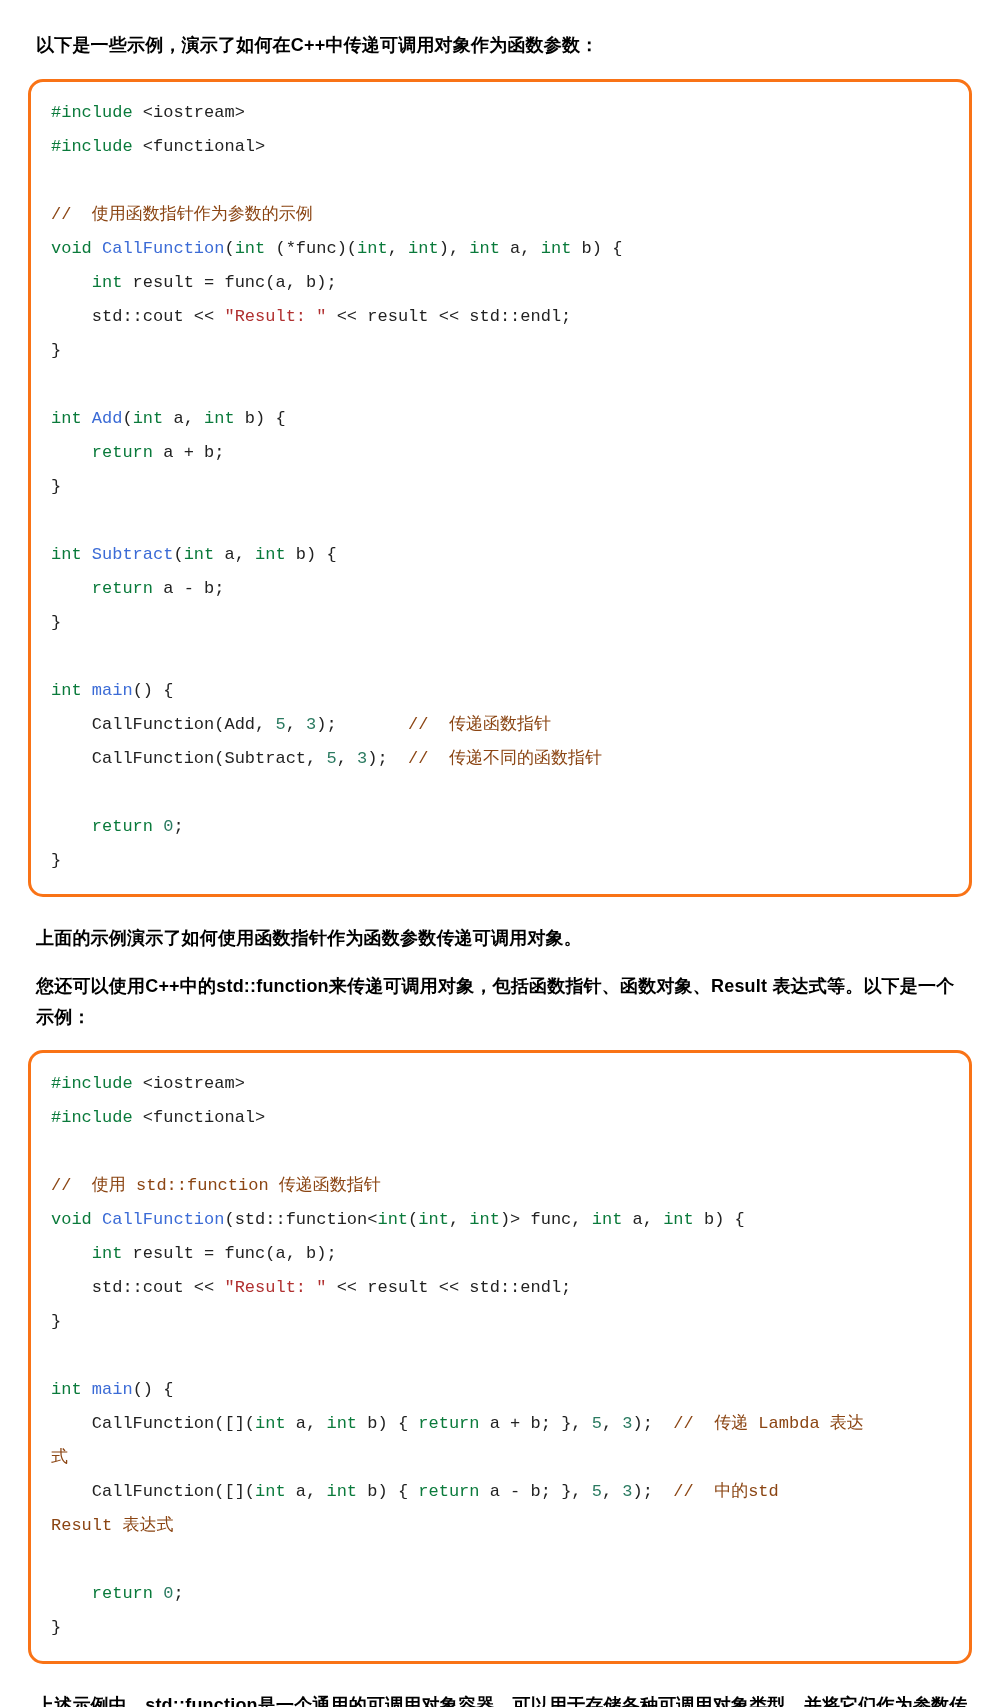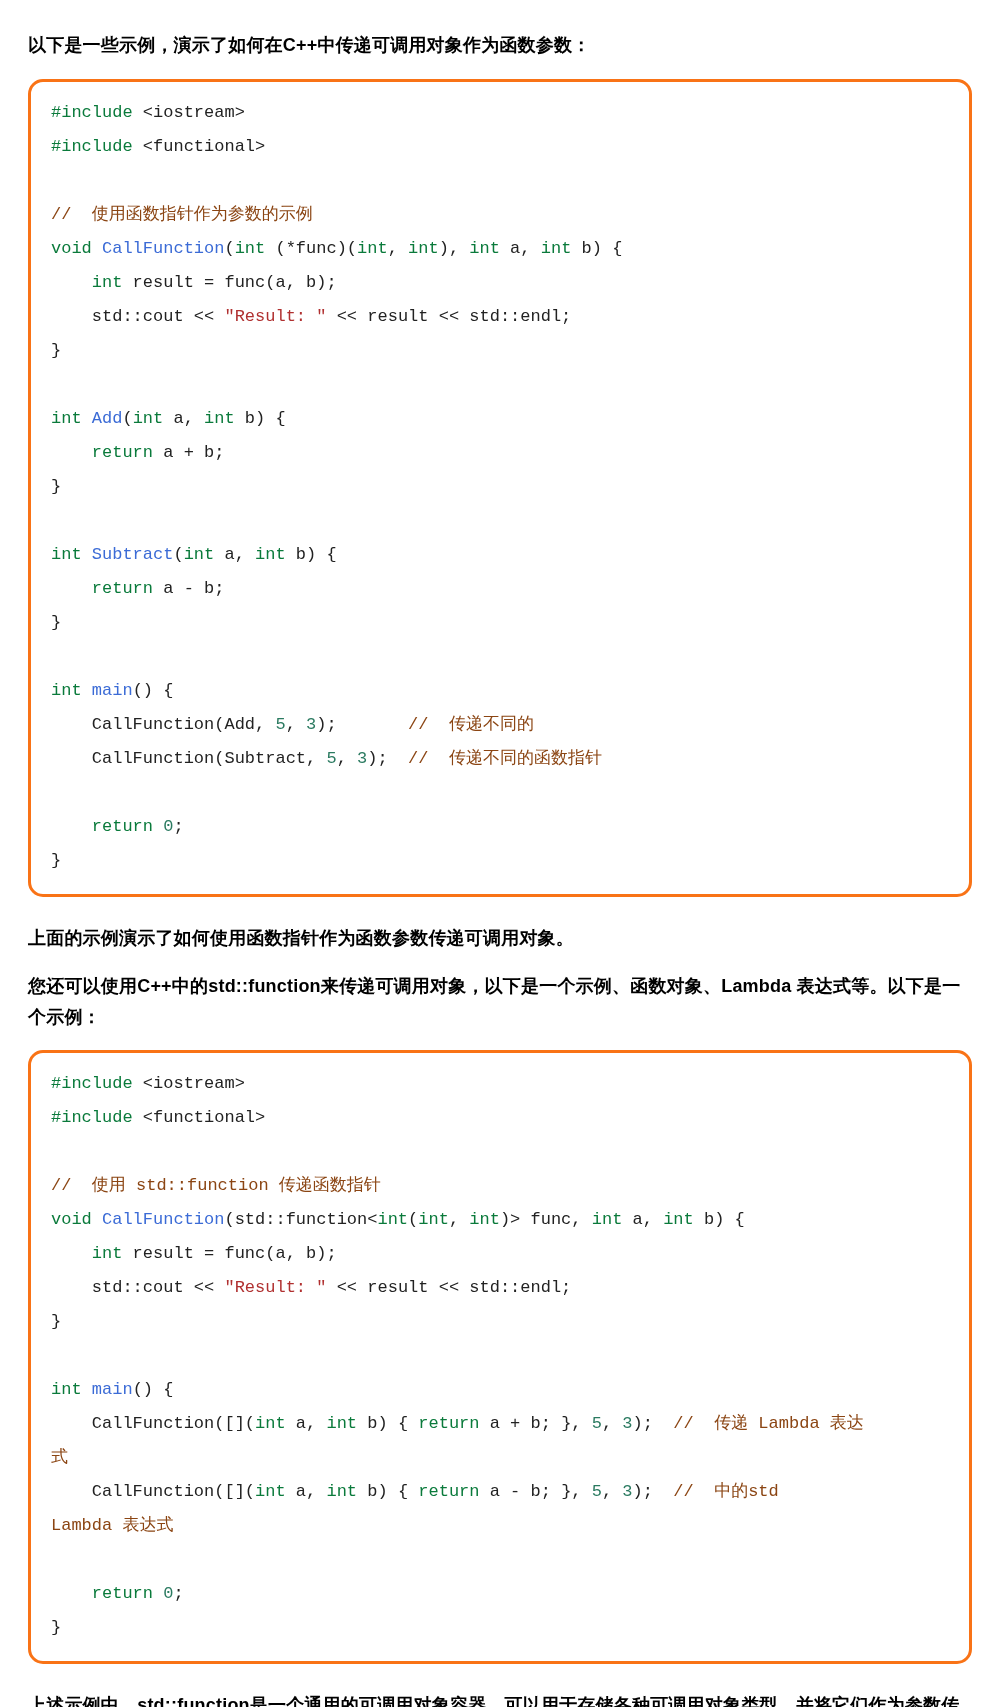--- a/index.html
+++ b/index.html
@@ -7,21 +7,21 @@
     margin: 0;
     padding: 20px 28px;
     width: 1000px;
     box-sizing: border-box;
     color: #000;
     font-size: 18px;
     line-height: 1.7;
   }
   p.article-text {
     font-weight: 700;
-    margin: 10px 0 18px 0;
+    margin: 10px 0 18px 8px;
     letter-spacing: 0.2px;
   }
   pre.code-block {
     border: 3px solid #f97316;
     border-radius: 15px;
     padding: 14px 20px 16px 20px;
     font-family: Consolas, Menlo, "Courier New", monospace;
     font-size: 17px;
     line-height: 2.0;
     white-space: pre-wrap;
@@ -53,41 +53,41 @@
 
 <span class="tok-kw">int</span> <span class="tok-fn">Add</span>(<span class="tok-kw">int</span><span> a, </span><span class="tok-kw">int</span> b) {
     <span class="tok-kw">return</span><span> a + b;</span>
 <span>}</span>
 
 <span class="tok-kw">int</span> <span class="tok-fn">Subtract</span>(<span class="tok-kw">int</span><span> a, </span><span class="tok-kw">int</span> b) {
     <span class="tok-kw">return</span><span> a - b;</span>
 <span>}</span>
 
 <span class="tok-kw">int</span> <span class="tok-fn">main</span><span>() {</span>
-<span>    CallFunction(Add, </span><span class="tok-num">5</span>, <span class="tok-num">3</span><span>);       </span><span class="tok-cm">//  传递不同的</span>
+<span>    CallFunction(Add, </span><span class="tok-num">5</span>, <span class="tok-num">3</span><span>);       </span><span class="tok-cm">//  传递函数指针</span>
 <span>    CallFunction(Subtract, </span><span class="tok-num">5</span>, <span class="tok-num">3</span><span>);  </span><span class="tok-cm">//  传递不同的函数指针</span>
 
 <span>    </span><span class="tok-kw">return</span> <span class="tok-num">0</span><span>;</span>
 <span>}</span></pre>
 
 <p class="article-text">上面的示例演示了如何使用函数指针作为函数参数传递可调用对象。</p>
 
-<p class="article-text">您还可以使用C++中的std::function来传递可调用对象，以下是一个示例、函数对象、Lambda 表达式等。以下是一个示例：</p>
+<p class="article-text">您还可以使用C++中的std::function来传递可调用对象，包括函数指针、函数对象、Result 表达式等。以下是一个示例：</p>
 
 <pre class="code-block"><span class="tok-kw">#include</span> <span class="tok-id">&lt;iostream&gt;</span>
 <span class="tok-kw">#include</span> <span class="tok-id">&lt;functional&gt;</span>
 
 <span class="tok-cm">//  使用 std::function 传递函数指针</span>
 <span class="tok-kw">void</span> <span class="tok-fn">CallFunction</span><span>(std::function&lt;</span><span class="tok-kw">int</span><span>(</span><span class="tok-kw">int</span><span>, </span><span class="tok-kw">int</span><span>)&gt; func, </span><span class="tok-kw">int</span><span> a, </span><span class="tok-kw">int</span><span> b) {</span>
 <span>    </span><span class="tok-kw">int</span><span> result = func(a, b);</span>
 <span>    std::cout &lt;&lt; </span><span class="tok-str">"Result: "</span><span> &lt;&lt; result &lt;&lt; std::endl;</span>
 <span>}</span>
 
 <span class="tok-kw">int</span> <span class="tok-fn">main</span><span>() {</span>
 <span>    CallFunction([](</span><span class="tok-kw">int</span><span> a, </span><span class="tok-kw">int</span><span> b) { </span><span class="tok-kw">return</span><span> a + b; }, </span><span class="tok-num">5</span>, <span class="tok-num">3</span><span>);  </span><span class="tok-cm">//  传递 Lambda 表达</span>
 <span class="tok-cm">式</span>
 <span>    CallFunction([](</span><span class="tok-kw">int</span><span> a, </span><span class="tok-kw">int</span><span> b) { </span><span class="tok-kw">return</span><span> a - b; }, </span><span class="tok-num">5</span>, <span class="tok-num">3</span><span>);  </span><span class="tok-cm">//  中的std</span>
-<span class="tok-cm">Lambda 表达式</span>
+<span class="tok-cm">Result 表达式</span>
 
 <span>    </span><span class="tok-kw">return</span> <span class="tok-num">0</span><span>;</span>
 <span>}</span></pre>
 
 <p class="article-text">上述示例中，std::function是一个通用的可调用对象容器，可以用于存储各种可调用对象类型，并将它们作为参数传递给函数。</p>
 
 </body></html>

